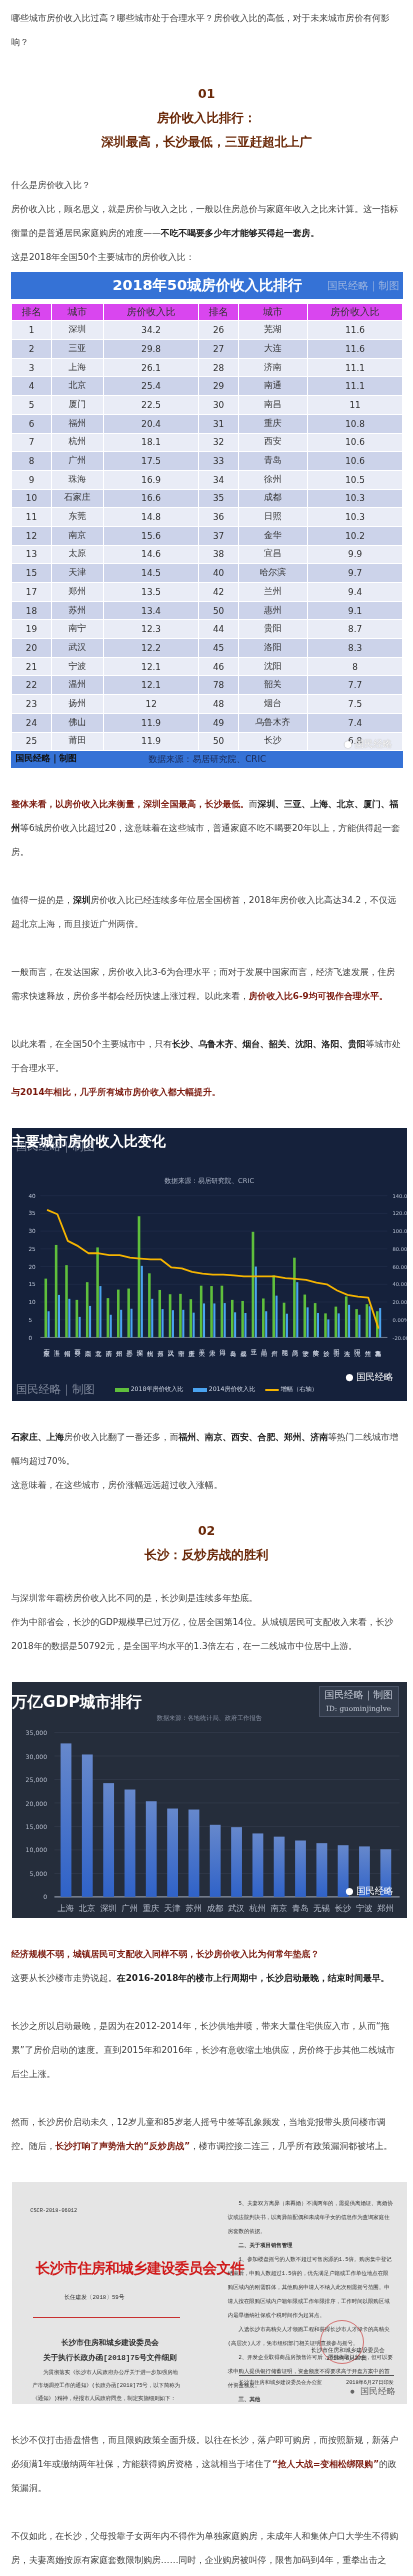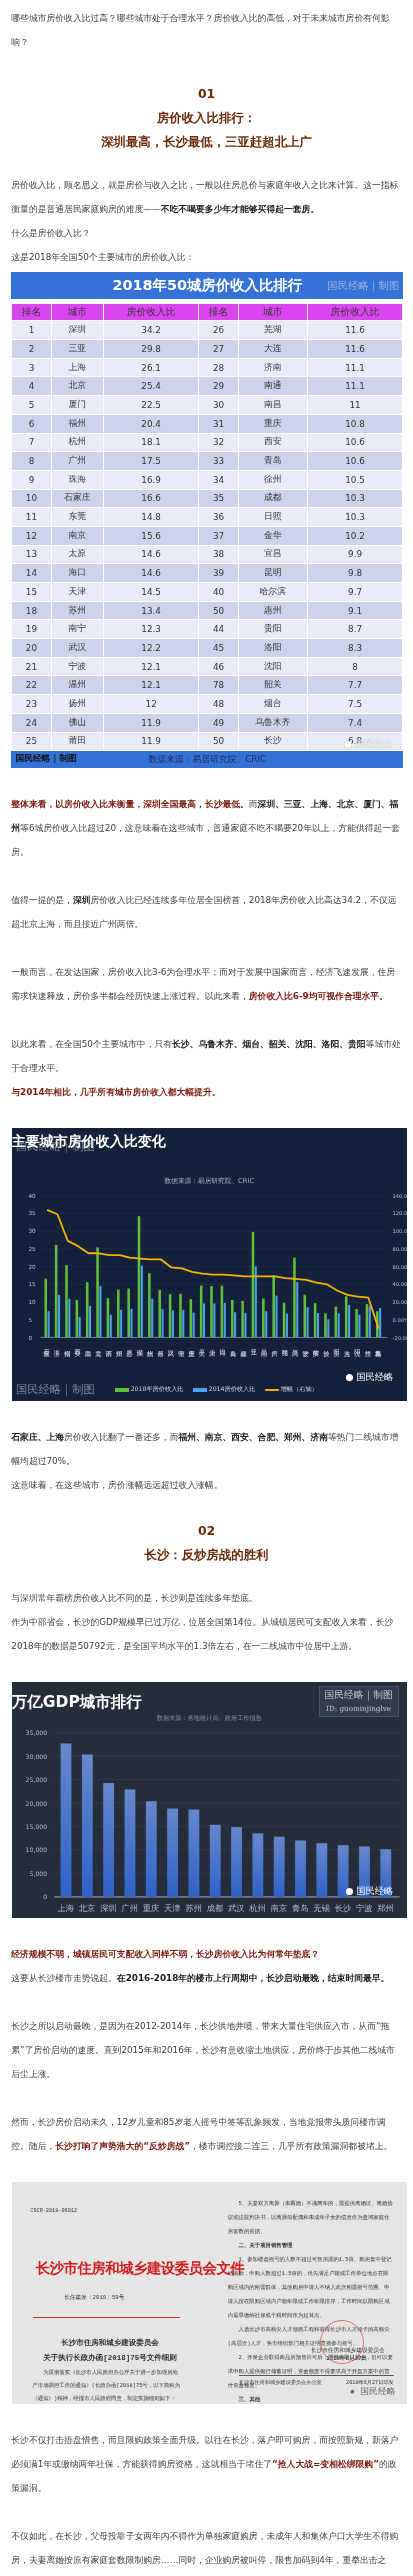--- a/index.html
+++ b/index.html
@@ -66,22 +66,22 @@
 
   <div style="height:6.2px"></div>
   <p class="para">哪些城市房价收入比过高？哪些城市处于合理水平？房价收入比的高低，对于未来城市房价有何影响？</p>
 
   <div class="sec-head" style="margin-top:27px">
     <span class="num">01</span>
     <span class="ttl">房价收入比排行：</span>
     <span class="ttl">深圳最高，长沙最低，三亚赶超北上广</span>
   </div>
 
+  <p class="para">什么是房价收入比？</p>
   <p class="para"><span>房价收入比，顾名思义，就是房价与收入之比，一般以住房总价与家庭年收入之比来计算。这一指标衡量的是普通居民家庭购房的难度——</span><span class="b">不吃不喝要多少年才能够买得起一套房。</span></p>
-  <p class="para">什么是房价收入比？</p>
   <p class="para">这是2018年全国50个主要城市的房价收入比：</p>
 
   <div class="t1-wrap" style="margin-top:3.1px">
     <div class="t1-title">
       <span>2018年50城房价收入比排行</span>
       <span class="wm">国民经略｜制图</span>
     </div>
     <table class="t1" id="t1">
       <thead>
           <tr id="t1-head">
@@ -192,34 +192,34 @@
           </tr>
           <tr>
             <td>13</td>
             <td>太原</td>
             <td>14.6</td>
             <td>38</td>
             <td>宜昌</td>
             <td>9.9</td>
           </tr>
           <tr>
-            <td>14</td>
-            <td>海口</td>
-            <td>14.6</td>
-            <td>39</td>
-            <td>昆明</td>
-            <td>9.8</td>
-          </tr>
-          <tr>
             <td>15</td>
             <td>天津</td>
             <td>14.5</td>
             <td>40</td>
             <td>哈尔滨</td>
             <td>9.7</td>
+          </tr>
+          <tr>
+            <td>17</td>
+            <td>郑州</td>
+            <td>13.5</td>
+            <td>42</td>
+            <td>兰州</td>
+            <td>9.4</td>
           </tr>
           <tr>
             <td>18</td>
             <td>苏州</td>
             <td>13.4</td>
             <td>50</td>
             <td>惠州</td>
             <td>9.1</td>
           </tr>
           <tr>

